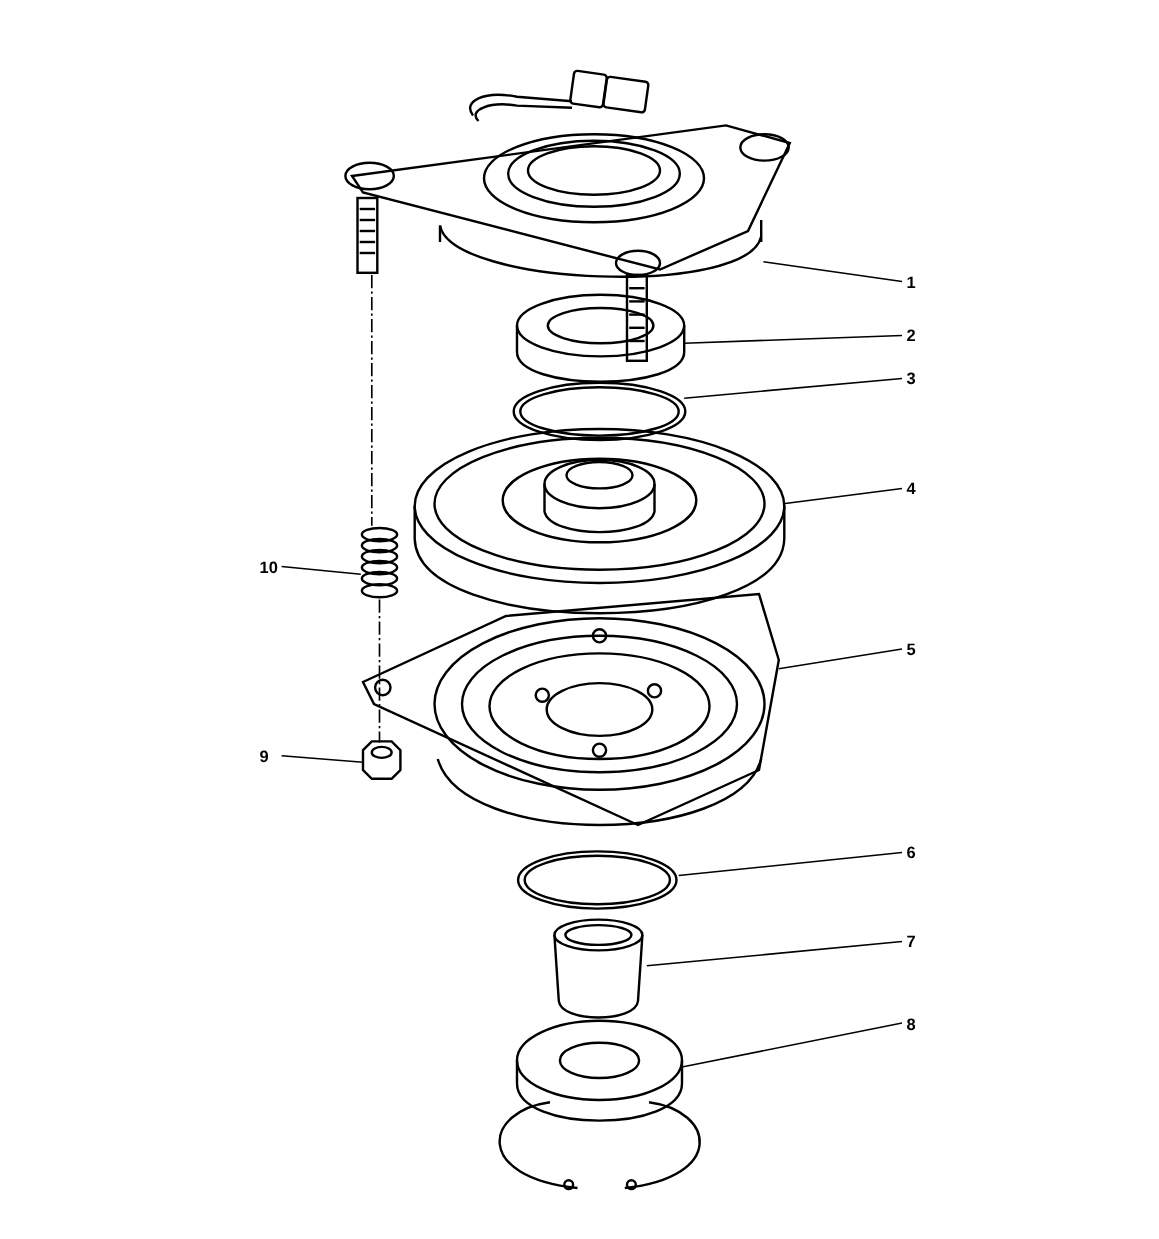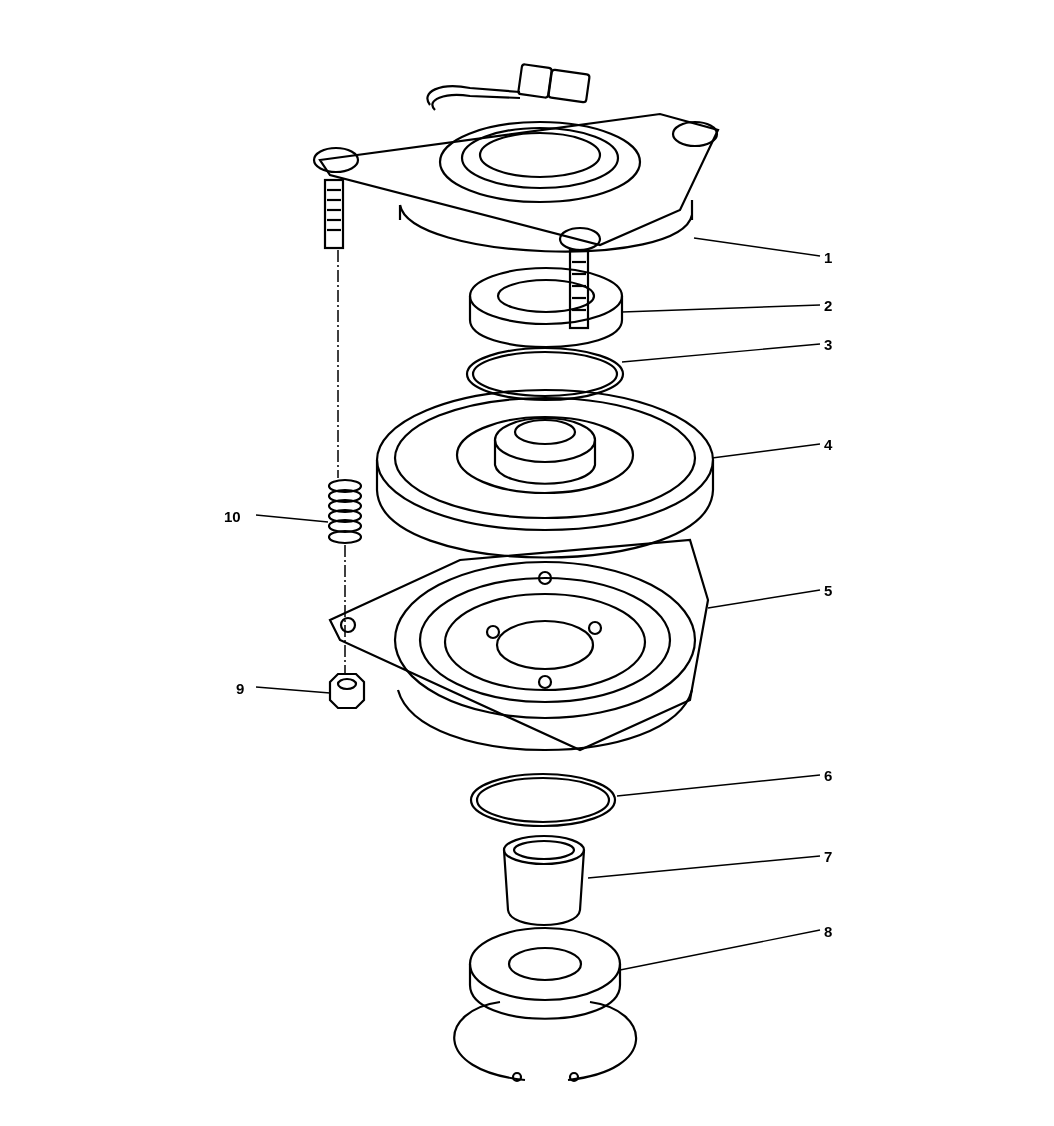--- a/index.html
+++ b/index.html
@@ -126,13 +126,13 @@
 
 <div class="callout" style="left:824px;top:250px;">1</div>
 <div class="callout" style="left:824px;top:298px;">2</div>
 <div class="callout" style="left:824px;top:337px;">3</div>
 <div class="callout" style="left:824px;top:437px;">4</div>
 <div class="callout" style="left:824px;top:583px;">5</div>
 <div class="callout" style="left:824px;top:768px;">6</div>
 <div class="callout" style="left:824px;top:849px;">7</div>
 <div class="callout" style="left:824px;top:924px;">8</div>
 <div class="callout" style="left:236px;top:681px;">9</div>
-<div class="callout" style="left:224px;top:509px;">10</div>
+<div class="callout" style="left:236px;top:509px;">10</div>
 
 </body></html>

